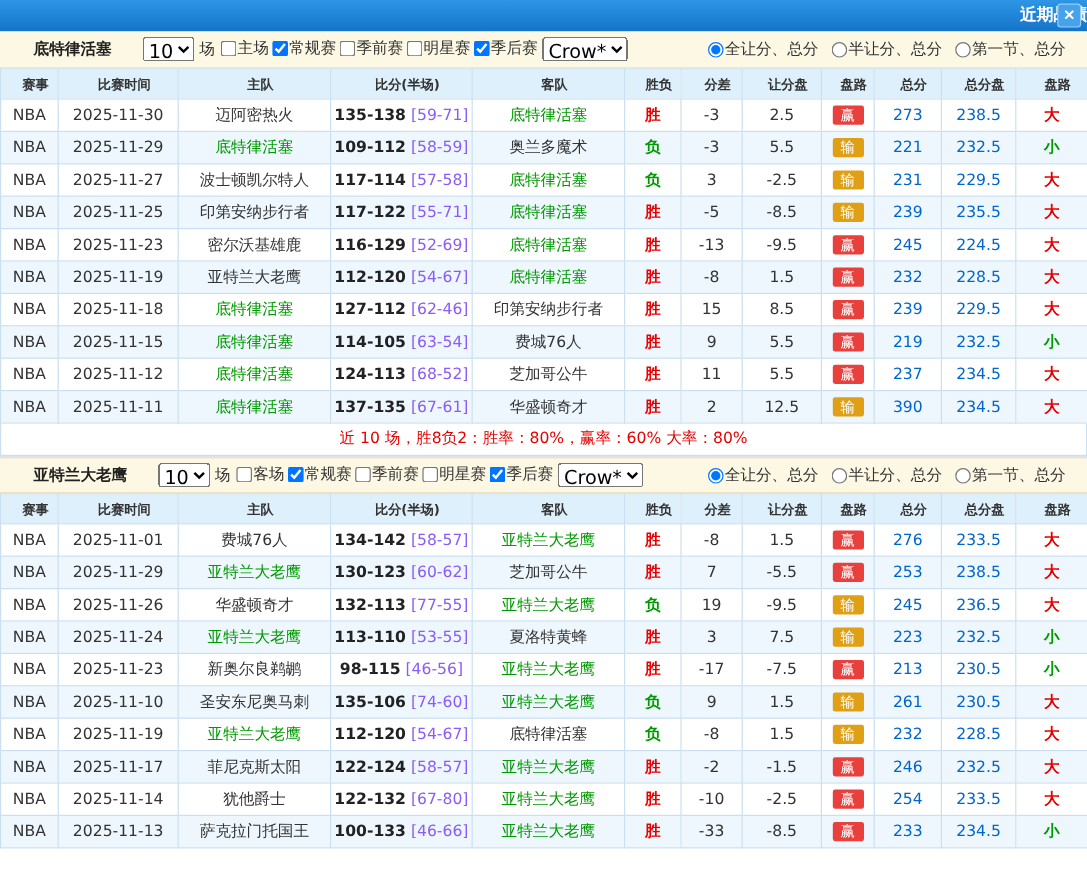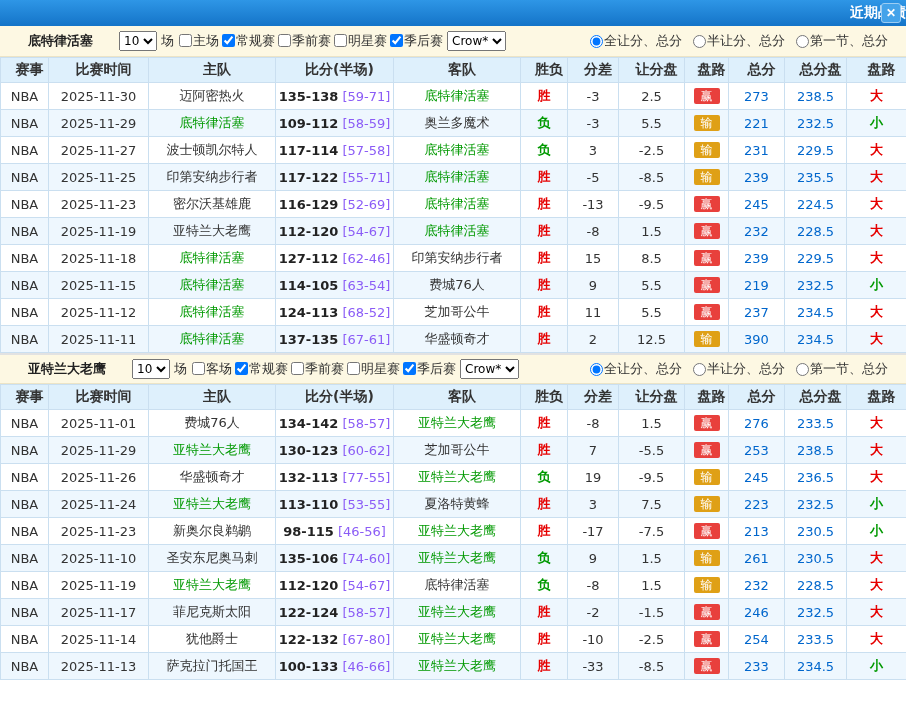--- a/index.html
+++ b/index.html
@@ -26,32 +26,32 @@
   }
   
   .filter-bar {
     height: 31px; background: #fdf8e3;
     display: flex; align-items: center;
     padding: 0 10px; gap: 2px;
     border-bottom: 1px solid #ece4c6;
   }
   .section-2 .filter-bar { border-top: 2px solid #e2e2e2; }
   .team-name { font-weight: bold; color: #222; margin-right: 22px; margin-left: 18px; }
-  select { height: 20px; font-size: 12px; font-family: inherit; margin: 0 2px; }
+  select { height: 20px; font-size: 16px; font-family: inherit; margin: 0 2px; }
   .chk, .rad { display: inline-flex; align-items: center; cursor: pointer; white-space: nowrap; }
   .chk input, .rad input { margin: 0 1px 0 3px; width: 13px; height: 13px; }
   .radio-group { margin-left: auto; display: inline-flex; align-items: center; }
   .rad { margin-right: 8px; }
   
   table { border-collapse: collapse; table-layout: fixed; width: 906px; }
   th, td {
     border: 1px solid #cadff0; text-align: center;
     white-space: nowrap; overflow: hidden; padding: 0 2px;
   }
-  thead th { height: 25px; background: #def0fc; font-weight: bold; color: #333; font-size: 14px; padding-left: 12px; }
+  thead th { height: 25px; background: #def0fc; font-weight: bold; color: #333; font-size: 11px; padding-left: 12px; }
   tbody td { height: 27px; font-size: 13px; background: #fff; }
   tbody tr:nth-child(even) td { background: #eef7fe; }
   .focus-team { color: #009900; }
   .red { color: #e60000; font-weight: bold; }
   .green { color: #009900; font-weight: bold; }
   .score { font-weight: bold; color: #222; }
   .half { color: #8b5cf6; }
   .blue { color: #0066cc; }
   .chip {
     display: inline-block; min-width: 26px; padding: 2px 3px;
@@ -277,20 +277,21 @@
     <td class="red">胜</td>
     <td>2</td>
     <td>12.5</td>
     <td><span class="chip chip-lose">输</span></td>
     <td class="blue">390</td>
     <td class="blue">234.5</td>
     <td class="red">大</td>
   </tr>
       </tbody>
   </table>
+  <div class="summary">近 10 场，胜8负2：胜率：80%，赢率：60% 大率：80%</div>
 </section>
 
 <section class="section-2">
   <div class="filter-bar">
     <span class="team-name">亚特兰大老鹰</span>
     <select><option>10</option></select>
     <span>场</span>
     <span class="checkbox-group"><label class="chk">
           <input type="checkbox" style="">
           <span>客场</span>

